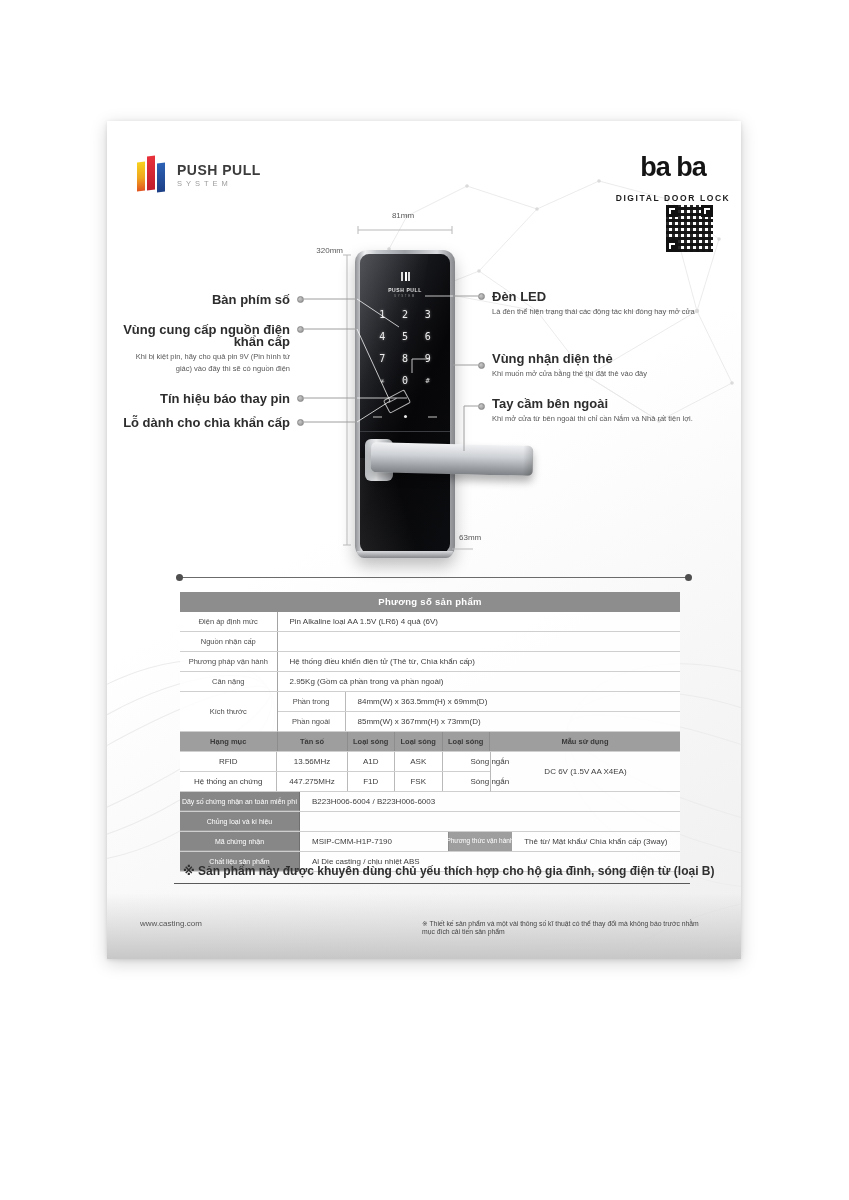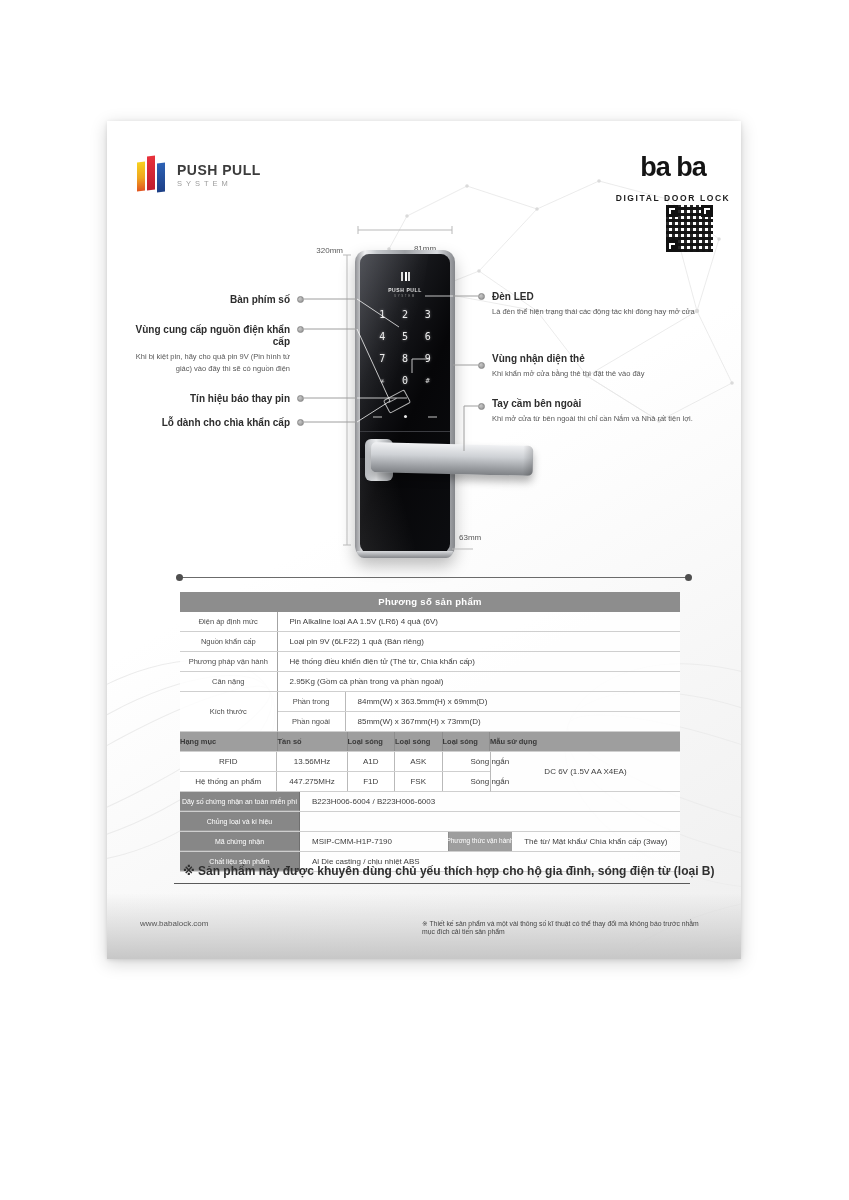--- a/index.html
+++ b/index.html
@@ -62,25 +62,25 @@
     background:linear-gradient(90deg,#b9bcc0,#eceef0 40%,#9a9da1);}
   .handle{position:absolute;left:264px;top:323px;width:162px;height:30px;border-radius:5px;z-index:5;
     transform:rotate(1.4deg);
     background:linear-gradient(180deg,#f1f2f4 0%,#ced1d5 40%,#9a9da1 78%,#7e8185 100%);
     box-shadow:0 6px 9px rgba(0,0,0,.30);}
   .handle::after{content:'';position:absolute;right:0;top:0;width:10px;height:100%;border-radius:0 5px 5px 0;
     background:linear-gradient(90deg,rgba(0,0,0,0),rgba(0,0,0,.18));}
 
   
   .dim{position:absolute;font-size:8px;color:#5a5a5a;z-index:3;}
-  .dim-top{left:288px;top:90px;width:60px;text-align:center;margin-top:33px;}
+  .dim-top{left:266px;top:90px;width:60px;text-align:center;}
   .dim-left{left:178px;top:125px;width:58px;text-align:right;}
   .dim-bot{left:352px;top:412px;}
   .co{position:absolute;z-index:3;}
-  .co-title{font-size:10px;font-weight:bold;color:#2d2d2d;line-height:12px;}
+  .co-title{font-size:13px;font-weight:bold;color:#2d2d2d;line-height:12px;}
   .co-desc{font-size:7.5px;color:#585858;line-height:1.6;margin-top:3px;}
   .co-l{left:13px;width:170px;text-align:right;}
   .co-r{left:385px;width:225px;text-align:left;}
   .dot{position:absolute;width:7px;height:7px;border-radius:50%;z-index:3;
     background:radial-gradient(circle at 35% 35%,#c9c9c9,#8e8e8e);border:1px solid #898989;box-sizing:border-box;}
 
   
   .sec-divider{position:absolute;left:71px;top:456px;width:512px;height:1px;background:#6b6b6b;z-index:3;}
   .sec-divider::before,.sec-divider::after{content:'';position:absolute;top:-3px;width:7px;height:7px;border-radius:50%;background:#4f4f4f;}
   .sec-divider::before{left:-2px}.sec-divider::after{right:-2px}
@@ -90,21 +90,21 @@
   .trow{display:flex;height:19px;line-height:19px;border-bottom:1px solid #cfcfcf;background:rgba(255,255,255,.85);}
   .trow>div{white-space:nowrap;box-sizing:border-box;}
   .tlabel{width:19.5%;text-align:center;color:#4c4c4c;border-right:1px solid #a3a3a3;font-size:7.5px;}
   .tval{flex:1;padding-left:12px;}
   .sizeblk,.mergeblk,.r3blk{display:flex;background:rgba(255,255,255,.85);}
   .sizeblk .bigl{width:19.5%;border-right:1px solid #a3a3a3;border-bottom:1px solid #cfcfcf;
     display:flex;align-items:center;justify-content:center;color:#4c4c4c;font-size:7.5px;box-sizing:border-box;}
   .sizeblk .two{width:80.5%;}
   .sizeblk .two .trow{background:transparent;}
   .slab{width:16.9%;text-align:center;border-right:1px solid #b9b9b9;font-size:7.5px;color:#4c4c4c;}
-  .shead>div{font-weight:bold;color:#3a3a3a;background:#9e9e9e;border-right:1px solid #8d8d8d;text-align:left;font-size:7.5px;}
+  .shead>div{font-weight:bold;color:#3a3a3a;background:#9e9e9e;border-right:1px solid #8d8d8d;text-align:center;font-size:7.5px;}
   .sc1{width:19.5%}.sc2{width:14%}.sc3{width:9.5%}.sc4{width:9.5%}.sc5{width:9.5%}.sc6{width:38%;border-right:none !important;}
   .mergeblk .mleft{width:62%;}
   .mergeblk .mleft .trow>div{text-align:center;border-right:1px solid #b9b9b9;}
   .mc1{width:31.45%}.mc2{width:22.6%}.mc3{width:15.32%}.mc4{width:15.32%}.mc5{width:15.31%;border-right:none !important;padding-left:28px;}
   .mergeblk .mright{width:38%;border-bottom:1px solid #cfcfcf;border-left:1px solid #b9b9b9;
     display:flex;align-items:center;justify-content:center;box-sizing:border-box;}
   .dlabel{width:24%;background:#878787;color:#ffffff;text-align:center;font-size:7px;
     border-right:1px solid #6f6f6f;border-bottom:1px solid #9b9b9b;}
   .r3blk{height:19px;line-height:19px;border-bottom:1px solid #cfcfcf;}
   .r3blk>div{box-sizing:border-box;white-space:nowrap;}
@@ -247,21 +247,21 @@
   <span class="dot" style="left:190px;top:205px"></span>
   <span class="dot" style="left:190px;top:274px"></span>
   <span class="dot" style="left:190px;top:298px"></span>
 
   <div class="co co-r" style="top:170px">
     <div class="co-title">Đèn LED</div>
     <div class="co-desc">Là đèn thể hiện trạng thái các động tác khi đóng hay mở cửa</div>
   </div>
   <div class="co co-r" style="top:232px">
     <div class="co-title">Vùng nhận diện thẻ</div>
-    <div class="co-desc">Khi khẩn mở cửa bằng thẻ thì đặt thẻ vào đây</div>
+    <div class="co-desc">Khi muốn mở cửa bằng thẻ thì đặt thẻ vào đây</div>
   </div>
   <div class="co co-r" style="top:277px">
     <div class="co-title">Tay cầm bên ngoài</div>
     <div class="co-desc">Khi mở cửa từ bên ngoài thì chỉ cần Nắm và Nhả rất tiện lợi.</div>
   </div>
   <span class="dot" style="left:371px;top:172px"></span>
   <span class="dot" style="left:371px;top:241px"></span>
   <span class="dot" style="left:371px;top:282px"></span>
 
   <svg class="fgdeco" width="634" height="838">
@@ -296,22 +296,21 @@
   <div class="sec-divider"></div>
 
   <div class="spec">
     <div class="thead">Phương số sản phẩm</div>
 
     <div class="trow">
       <div class="tlabel">Điện áp định mức</div>
       <div class="tval">Pin Alkaline loại AA 1.5V (LR6) 4 quả (6V)</div>
     </div>
     <div class="trow">
-      <div class="tlabel">Nguồn khẩn cấp</div>
-      <div class="tval">Loại pin 9V (6LF22) 1 quả (Bán riêng)</div>
+      <div class="tlabel">Nguồn nhận cấp</div>
     </div>
     <div class="trow">
       <div class="tlabel">Phương pháp vận hành</div>
       <div class="tval">Hệ thống điều khiển điện tử (Thẻ từ, Chìa khẩn cấp)</div>
     </div>
     <div class="trow">
       <div class="tlabel">Cân nặng</div>
       <div class="tval">2.95Kg  (Gồm cả phần trong và phần ngoài)</div>
     </div>
 
@@ -341,21 +340,21 @@
     <div class="mergeblk">
       <div class="mleft">
         <div class="trow">
           <div class="mc1">RFID</div>
           <div class="mc2">13.56MHz</div>
           <div class="mc3">A1D</div>
           <div class="mc4">ASK</div>
           <div class="mc5">Sóng ngắn</div>
         </div>
         <div class="trow">
-          <div class="mc1">Hệ thống an phẩm</div>
+          <div class="mc1">Hệ thống an chứng</div>
           <div class="mc2">447.275MHz</div>
           <div class="mc3">F1D</div>
           <div class="mc4">FSK</div>
           <div class="mc5">Sóng ngắn</div>
         </div>
       </div>
       <div class="mright">DC 6V (1.5V AA X4EA)</div>
     </div>
 
     <div class="trow">
@@ -374,16 +373,16 @@
     <div class="trow">
       <div class="dlabel">Chất liệu sản phẩm</div>
       <div class="tval">Al Die casting / chịu nhiệt ABS</div>
     </div>
   </div>
 
   <div class="note">※ Sản phẩm này được khuyên dùng chủ yếu thích hợp cho hộ gia đình, sóng điện từ (loại B)</div>
   <div class="rule"></div>
 
   <div class="footband"></div>
-  <div class="site">www.babalock.com</div>
+  <div class="site">www.casting.com</div>
   <div class="disc">※ Thiết kế sản phẩm và một vài thông số kĩ thuật có thể thay đổi mà không báo trước nhằm mục đích cải tiến sản phẩm</div>
 
 </div>
 
 </body></html>

